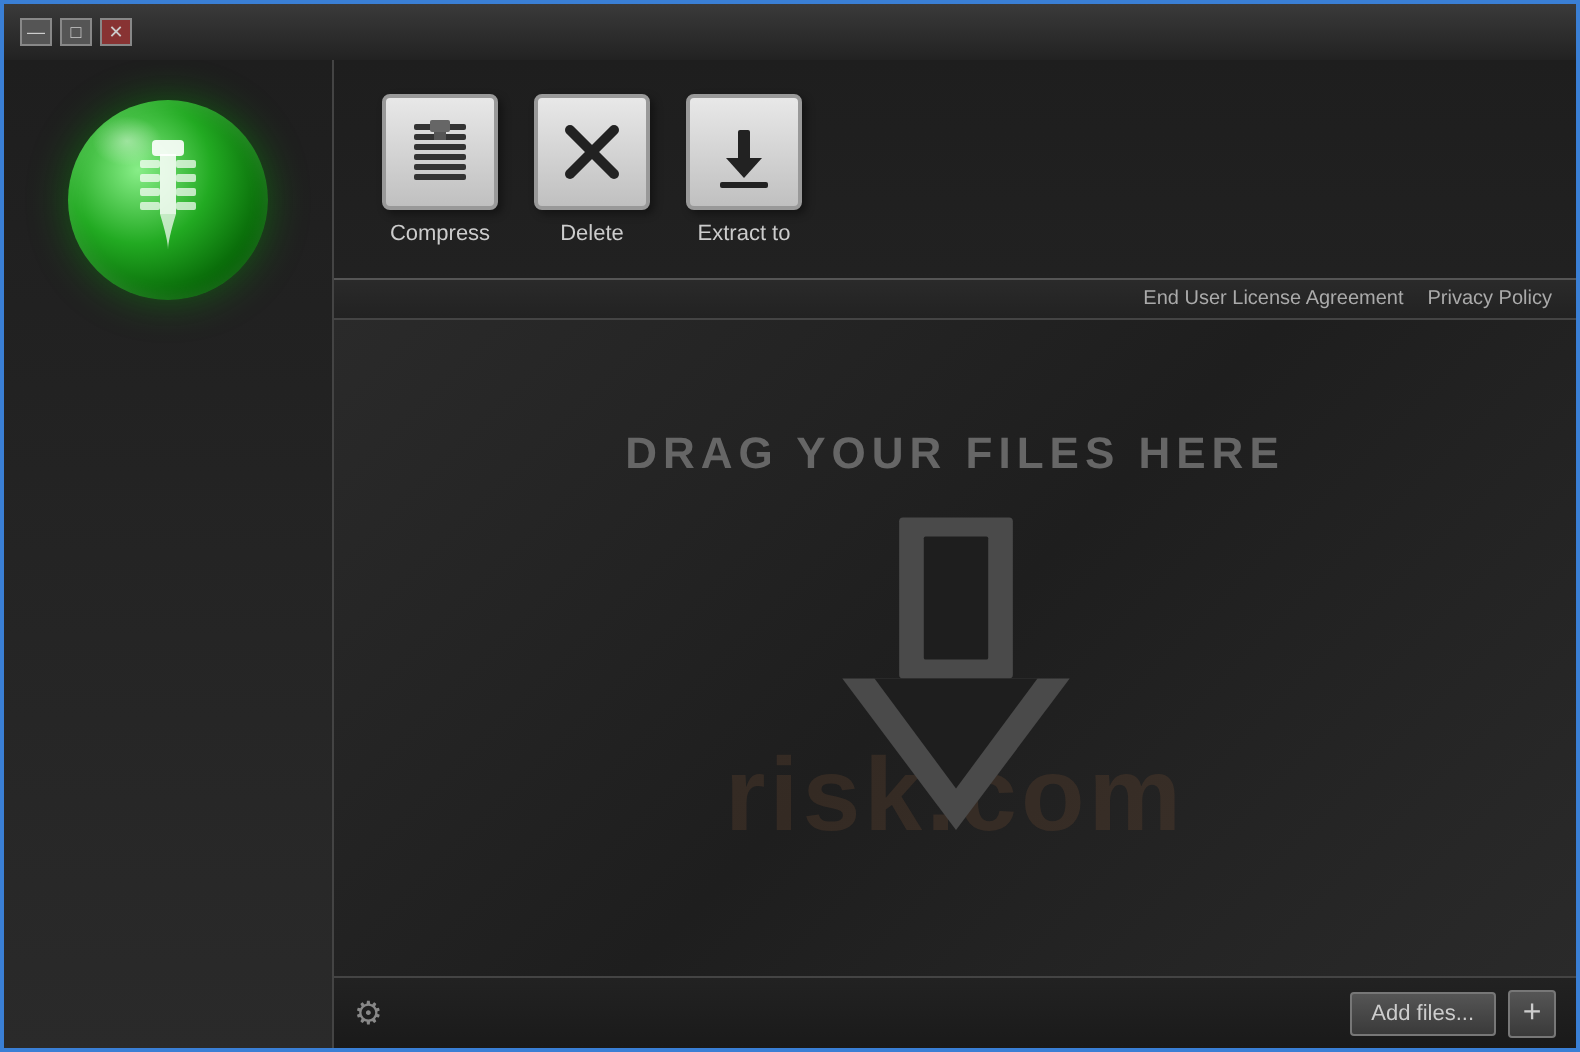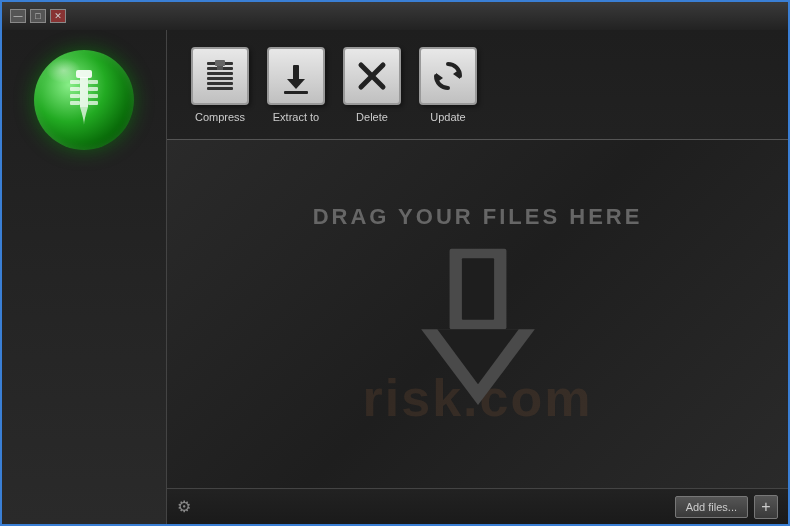--- a/index.html
+++ b/index.html
@@ -326,56 +326,47 @@
               <rect x="16" y="9" width="6" height="4" rx="0" fill="#555"></rect>
             </svg>
           </div>
           <span class="toolbar-btn-label">Compress</span>
         </div>
 
         <div class="toolbar-btn">
           <div class="toolbar-btn-icon">
             <svg width="38" height="38" viewBox="0 0 38 38">
 
-              <rect x="16" y="8" width="6" height="16" rx="1" fill="#222"></rect>
-              <polygon points="10,22 19,32 28,22" fill="#222"></polygon>
-
-              <rect x="7" y="34" width="24" height="3" rx="1" fill="#222"></rect>
-            </svg>
-          </div>
-          <span class="toolbar-btn-label">Extract to</span>
-        </div>
-
-        <div class="toolbar-btn">
-          <div class="toolbar-btn-icon">
-            <svg width="38" height="38" viewBox="0 0 38 38">
-
               <line x1="8" y1="8" x2="30" y2="30" stroke="#222" stroke-width="5" stroke-linecap="round"></line>
               <line x1="30" y1="8" x2="8" y2="30" stroke="#222" stroke-width="5" stroke-linecap="round"></line>
             </svg>
           </div>
           <span class="toolbar-btn-label">Delete</span>
         </div>
 
         <div class="toolbar-btn">
           <div class="toolbar-btn-icon">
             <svg width="38" height="38" viewBox="0 0 38 38">
 
-              <path d="M19 7 A12 12 0 0 1 31 19" fill="none" stroke="#222" stroke-width="4" stroke-linecap="round"></path>
-              <path d="M19 31 A12 12 0 0 1 7 19" fill="none" stroke="#222" stroke-width="4" stroke-linecap="round"></path>
-
-              <polygon points="31,12 31,22 24,17" fill="#222"></polygon>
-              <polygon points="7,16 7,26 14,21" fill="#222"></polygon>
+              <rect x="16" y="8" width="6" height="16" rx="1" fill="#222"></rect>
+              <polygon points="10,22 19,32 28,22" fill="#222"></polygon>
+
+              <rect x="7" y="34" width="24" height="3" rx="1" fill="#222"></rect>
             </svg>
           </div>
-          <span class="toolbar-btn-label">Update</span>
-        </div>
-
-      </div>
-
+          <span class="toolbar-btn-label">Extract to</span>
+        </div>
+
+
+      </div>
+
+      <div class="links-area">
+        <a class="link-text">End User License Agreement</a>
+        <a class="link-text">Privacy Policy</a>
+      </div>
 
       <div class="drop-zone">
         <div class="watermark">risk.com</div>
         <div class="drag-text">DRAG YOUR FILES HERE</div>
         <div class="big-arrow">
           <svg viewBox="0 0 130 190" xmlns="http://www.w3.org/2000/svg">
 
             <rect x="35" y="5" width="60" height="85" rx="2" fill="#4a4a4a"></rect>
             <rect x="48" y="15" width="34" height="65" rx="1" fill="#1e1e1e"></rect>
 

